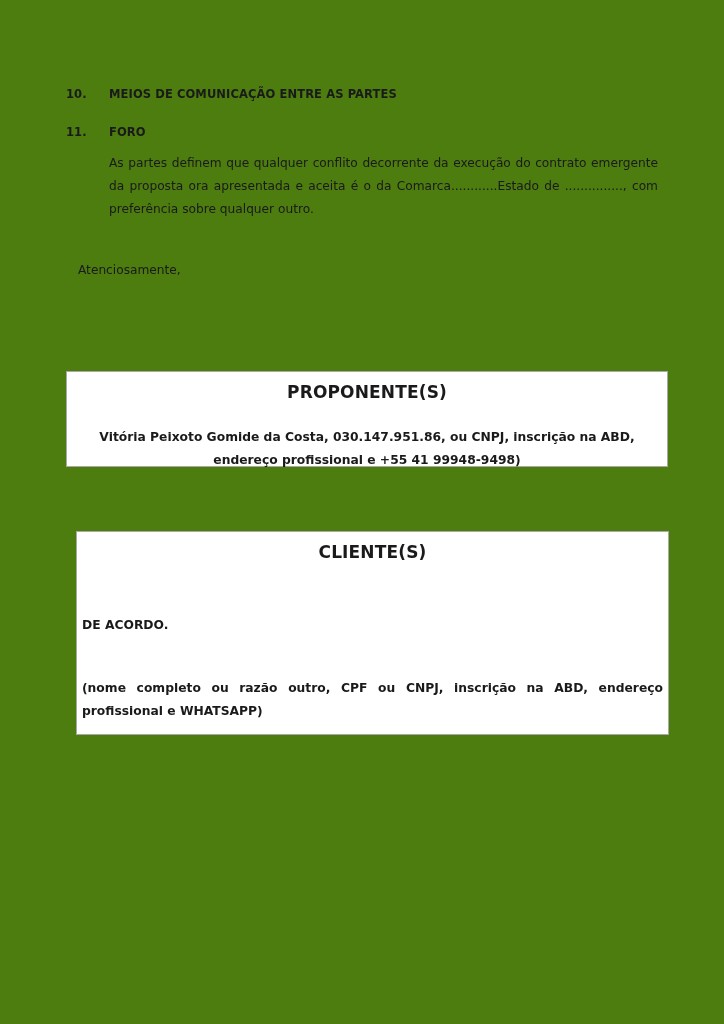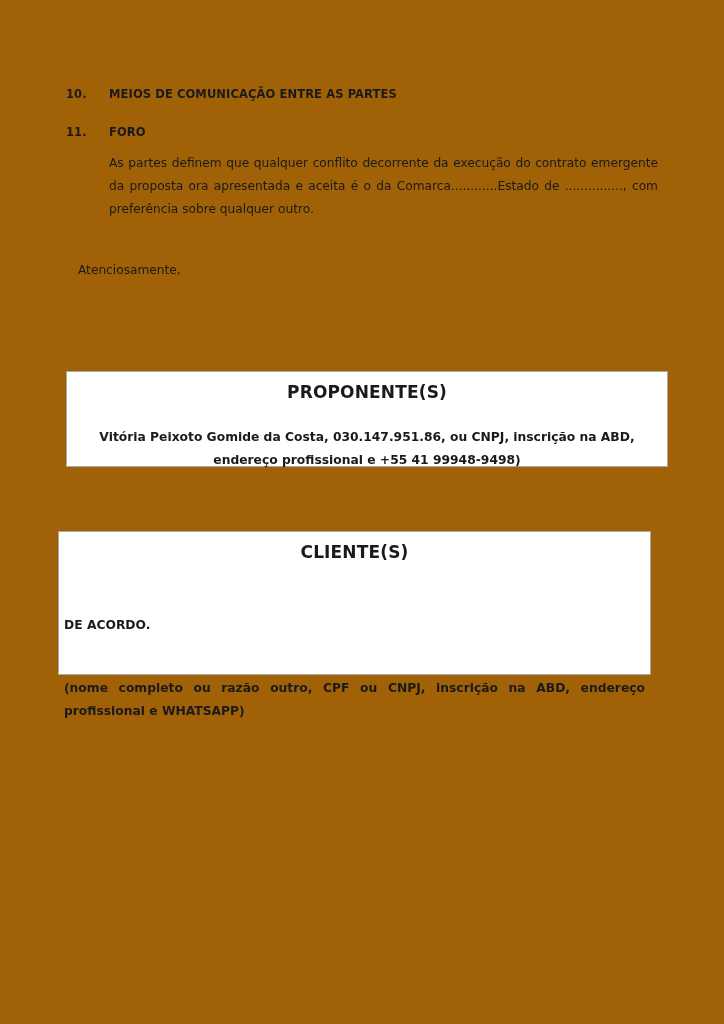--- a/index.html
+++ b/index.html
@@ -12,21 +12,21 @@
     height: 1024px;
     position: relative;
     font-family: "DejaVu Sans", sans-serif;
     color: #1a1a1a;
     overflow: hidden;
   }
 
   .page {
     position: absolute;
     inset: 0;
-    background: #a16207;
+    background: #4d7c0f;
   }
 
   .content {
     position: absolute;
     left: 66px;
     top: 86px;
     width: 592px;
   }
 
   
@@ -78,24 +78,24 @@
     border: 1px solid #a8a8a8;
     background: #ffffff;
   }
   #proponente-box {
     left: 66px;
     top: 371px;
     width: 602px;
     height: 96px;
   }
   #cliente-box {
-    left: 58px;
+    left: 76px;
     top: 531px;
     width: 593px;
-    height: 144px;
+    height: 204px;
   }
   .box-title {
     text-align: center;
     font-size: 17px;
     font-weight: bold;
     letter-spacing: 0.15px;
     margin: 10px 0 0 0;
   }
   .box-center-text {
     text-align: center;

